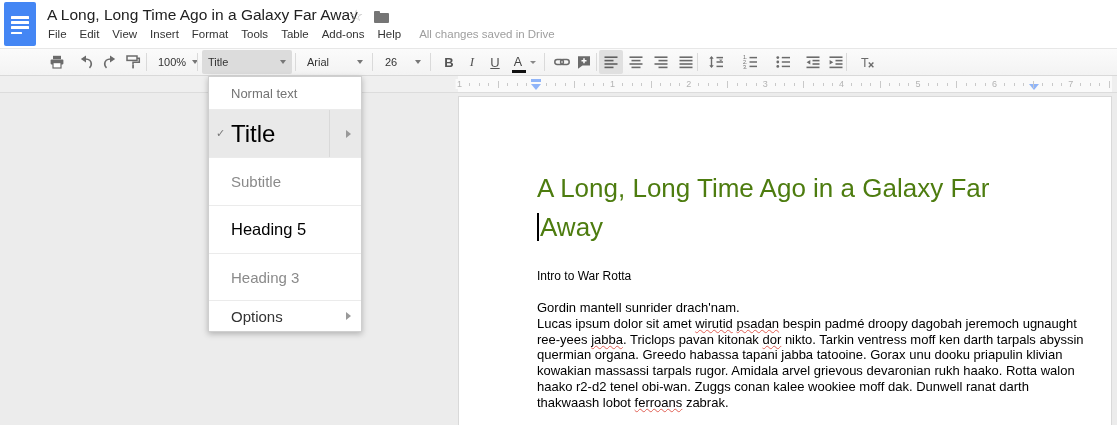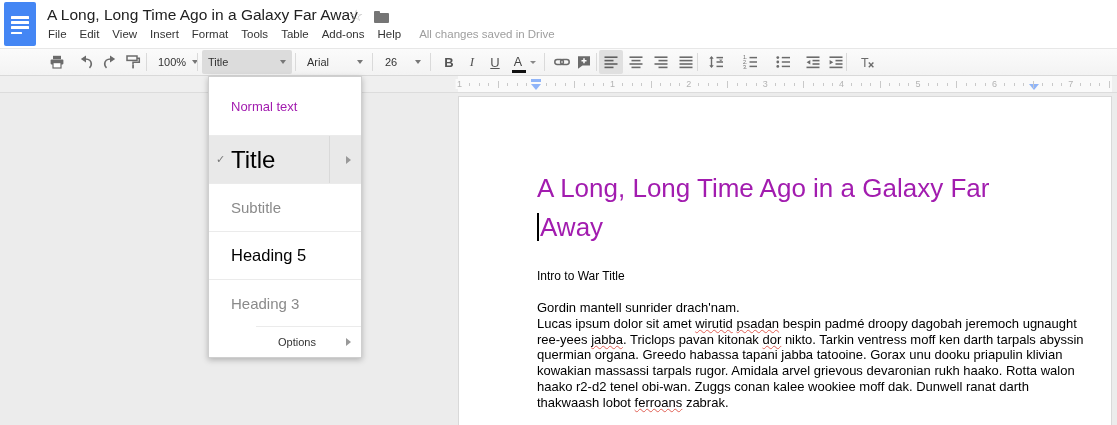--- a/index.html
+++ b/index.html
@@ -48,39 +48,39 @@
   .tick.small{top:7px;height:3px;}
   .tick.tall{top:5px;height:7px;}
   .rnum{position:absolute;top:3px;transform:translateX(-50%);font-size:9px;color:#b3b3b3;background:#fafafa;padding:0 2px;line-height:10px;}
   .marker-tri{position:absolute;width:0;height:0;border-left:5px solid transparent;border-right:5px solid transparent;border-top:6px solid #8fb4f8;top:8px;transform:translateX(-50%);cursor:pointer;}
   .marker-rect{position:absolute;width:10px;height:3px;background:#8fb4f8;top:3px;transform:translateX(-50%);cursor:pointer;}
 
   
   .canvas{position:absolute;left:0;top:93px;width:100%;height:332px;background:#ececec;}
   .page{position:absolute;left:458px;top:3px;width:654px;height:340px;background:#fff;
         border:1px solid #d9d9d9;border-bottom:none;box-sizing:border-box;}
-  .doc-h1{position:absolute;left:78px;top:72px;width:500px;font-size:26px;line-height:39px;color:#a21caf;}
+  .doc-h1{position:absolute;left:78px;top:72px;width:500px;font-size:26px;line-height:39px;color:#4d7c0f;}
   .caret{display:inline-block;width:2px;height:28px;background:#000;vertical-align:-5px;margin-right:1px;}
   .doc-sub{position:absolute;left:78px;top:172px;font-size:12px;color:#000;}
   .doc-body{position:absolute;left:78px;top:203px;width:510px;font-size:13px;color:#000;}
   .body-line{line-height:15.8px;white-space:nowrap;}
   .sq{text-decoration:underline;text-decoration-style:wavy;text-decoration-color:#e06055;text-decoration-thickness:1px;text-decoration-skip-ink:none;margin-top:36px;}
 
   
   .stylemenu{position:absolute;left:208px;top:76px;width:154px;background:#fff;border:1px solid #cfcfcf;
              box-shadow:0 2px 6px rgba(0,0,0,.25);z-index:50;box-sizing:border-box;}
   .smi{position:relative;display:flex;align-items:center;padding-left:22px;cursor:pointer;border-top:1px solid #ebebeb;box-sizing:border-box;}
   .smi:first-child{border-top:none;}
-  .smi-normal{height:58px;font-size:13px;color:#a21caf;}
+  .smi-normal{height:32px;font-size:13px;color:#737373;}
   .smi-title{height:48px;font-size:24px;color:#000;background:#e9e9e9;}
   .smi-subtitle{height:48px;font-size:15px;color:#8a8a8a;}
   .smi-h1{height:48px;font-size:20px;color:#000;}
   .smi-h2{height:48px;font-size:16.5px;color:#000;}
   .smi-h3{height:47px;font-size:15px;color:#8a8a8a;}
-  .smi-options{height:31px;font-size:11px;color:#333;margin-left:47px;}
+  .smi-options{height:31px;font-size:15px;color:#333;}
   .check{position:absolute;left:7px;font-size:11px;color:#777;}
   .sub-arr{position:absolute;right:10px;width:0;height:0;border-top:4px solid transparent;border-bottom:4px solid transparent;border-left:5px solid #999;}
   .sub-divider{position:absolute;right:31px;top:0;bottom:0;width:1px;background:#d9d9d9;}
 
   svg{display:block;}
 </style>
 </head>
 <body>
 
 <div class="screen">
@@ -378,21 +378,21 @@
         <span class="rnum" style="left: 612.8px;">7</span>
       </div>
   </div>
 
   <div class="canvas">
     <div class="page">
       <div class="doc-h1">
         <span>A Long, Long Time Ago in a Galaxy Far</span><br>
         <span class="caret"></span><span>Away</span>
       </div>
-      <div class="doc-sub">Intro to War Title</div>
+      <div class="doc-sub">Intro to War Rotta</div>
       <div class="doc-body" id="doc-body">
           <div class="body-line">Gordin mantell sunrider drach'nam.</div>
           <div class="body-line">Lucas ipsum dolor sit amet <span class="sq">wirutid</span> <span class="sq">psadan</span> bespin padmé droopy dagobah jeremoch ugnaught</div>
           <div class="body-line">ree-yees <span class="sq">jabba</span>. Triclops pavan kitonak <span class="sq">dor</span> nikto. Tarkin ventress moff ken darth tarpals abyssin</div>
           <div class="body-line">quermian organa. Greedo habassa tapani jabba tatooine. Gorax unu dooku priapulin klivian</div>
           <div class="body-line">kowakian massassi tarpals rugor. Amidala arvel grievous devaronian rukh haako. Rotta walon</div>
           <div class="body-line">haako r2-d2 tenel obi-wan. Zuggs conan kalee wookiee moff dak. Dunwell ranat darth</div>
           <div class="body-line">thakwaash lobot <span class="sq">ferroans</span> zabrak.</div>
         </div>
     </div>

